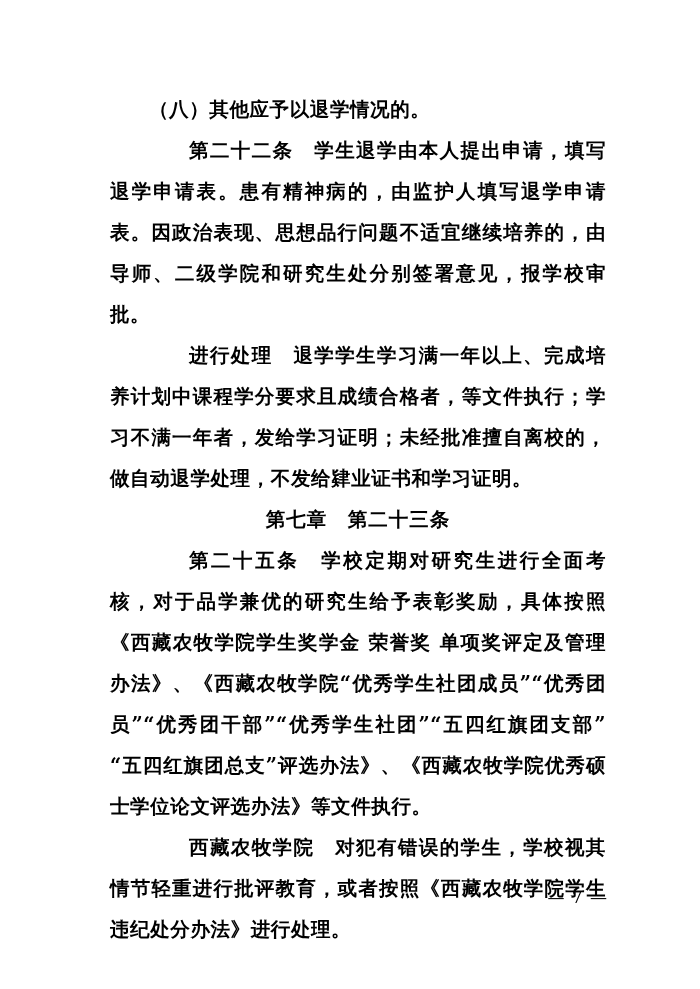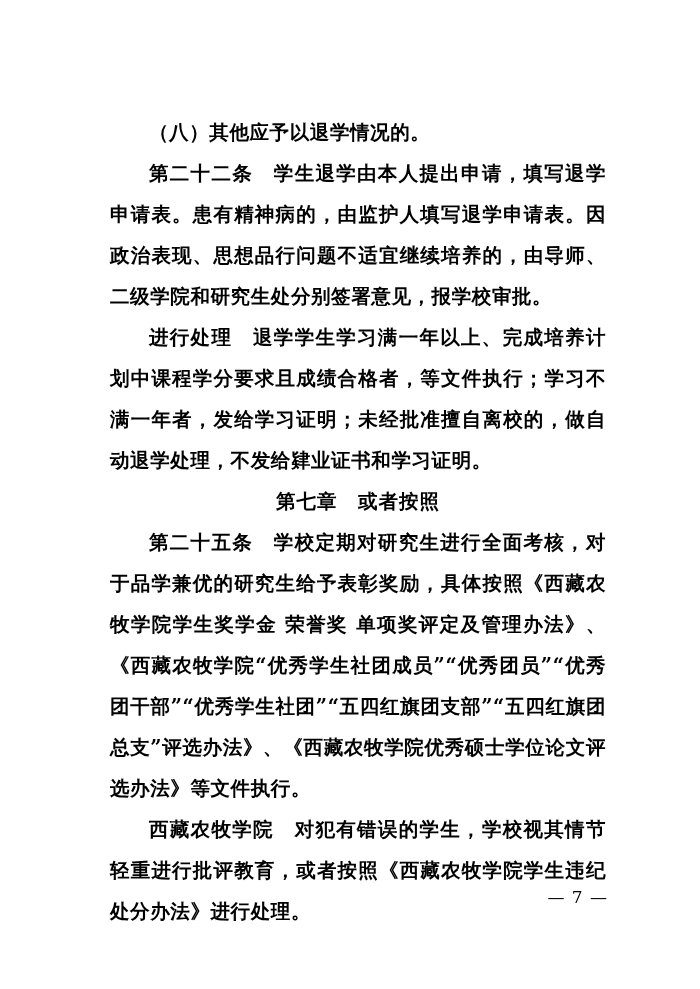--- a/index.html
+++ b/index.html
@@ -14,21 +14,21 @@
     font-family: "DejaVu Serif", "Liberation Serif", serif;
     color: #000000;
     overflow: hidden;
   }
   .page {
     position: absolute;
     left: 0; top: 0;
     width: 700px;
     height: 989px;
     box-sizing: border-box;
-    padding: 112px 94px 60px 110px;
+    padding: 89px 94px 60px 110px;
   }
   .doc-body {
     font-size: 19.5px;
     line-height: 41px;
     letter-spacing: 0.6px;
     text-align: justify;
     text-justify: inter-ideograph;
   }
   .para {
     margin: 0;
@@ -39,20 +39,21 @@
     font-weight: 600;
   }
   .heading {
     margin: 0;
     text-align: center;
     font-weight: 700;
     letter-spacing: 1px;
   }
   .art {
     font-weight: 800;
+    margin-left: 40px;
   }
   .page-number {
     position: absolute;
     right: 92px;
     bottom: 82px;
     font-size: 17px;
     font-family: "DejaVu Serif", "Liberation Serif", serif;
     letter-spacing: 1px;
     color: #000;
   }
@@ -63,21 +64,21 @@
 <div class="page">
   <div class="doc-body">
 
     <p class="para plain">（八）其他应予以退学情况的。</p>
 
     <p class="para"><span class="art">第二十二条</span>　<span>学生退学由本人提出申请，填写退学申请表。患有精神病的，由监护人填写退学申请表。因政治表现、思想品行问题不适宜继续培养的，由导师、二级学院和研究生处分别签署意见，报学校审批。</span></p>
 
     <p class="para"><span class="art">进行处理</span>　<span>退学学生学习满一年以上、完成培养计划中课程学分要求且成绩合格者，等文件执行；学习不满一年者，发给学习证明；未经批准擅自离校的，做自动退学处理，不发给肄业证书和学习证明。</span></p>
 
 
-    <p class="heading">第七章　或者按照</p>
+    <p class="heading">第七章　第二十三条</p>
 
     <p class="para"><span class="art">第二十五条</span>　<span>学校定期对研究生进行全面考核，对于品学兼优的研究生给予表彰奖励，具体按照《西藏农牧学院学生奖学金 荣誉奖 单项奖评定及管理办法》、《西藏农牧学院“优秀学生社团成员”“优秀团员”“优秀团干部”“优秀学生社团”“五四红旗团支部”“五四红旗团总支”评选办法》、《西藏农牧学院优秀硕士学位论文评选办法》等文件执行。</span></p>
 
     <p class="para"><span class="art">西藏农牧学院</span>　<span>对犯有错误的学生，学校视其情节轻重进行批评教育，或者按照《西藏农牧学院学生违纪处分办法》进行处理。</span></p>
 
   </div>
   <div class="page-number">— 7 —</div>
 </div>
 
 </body></html>

